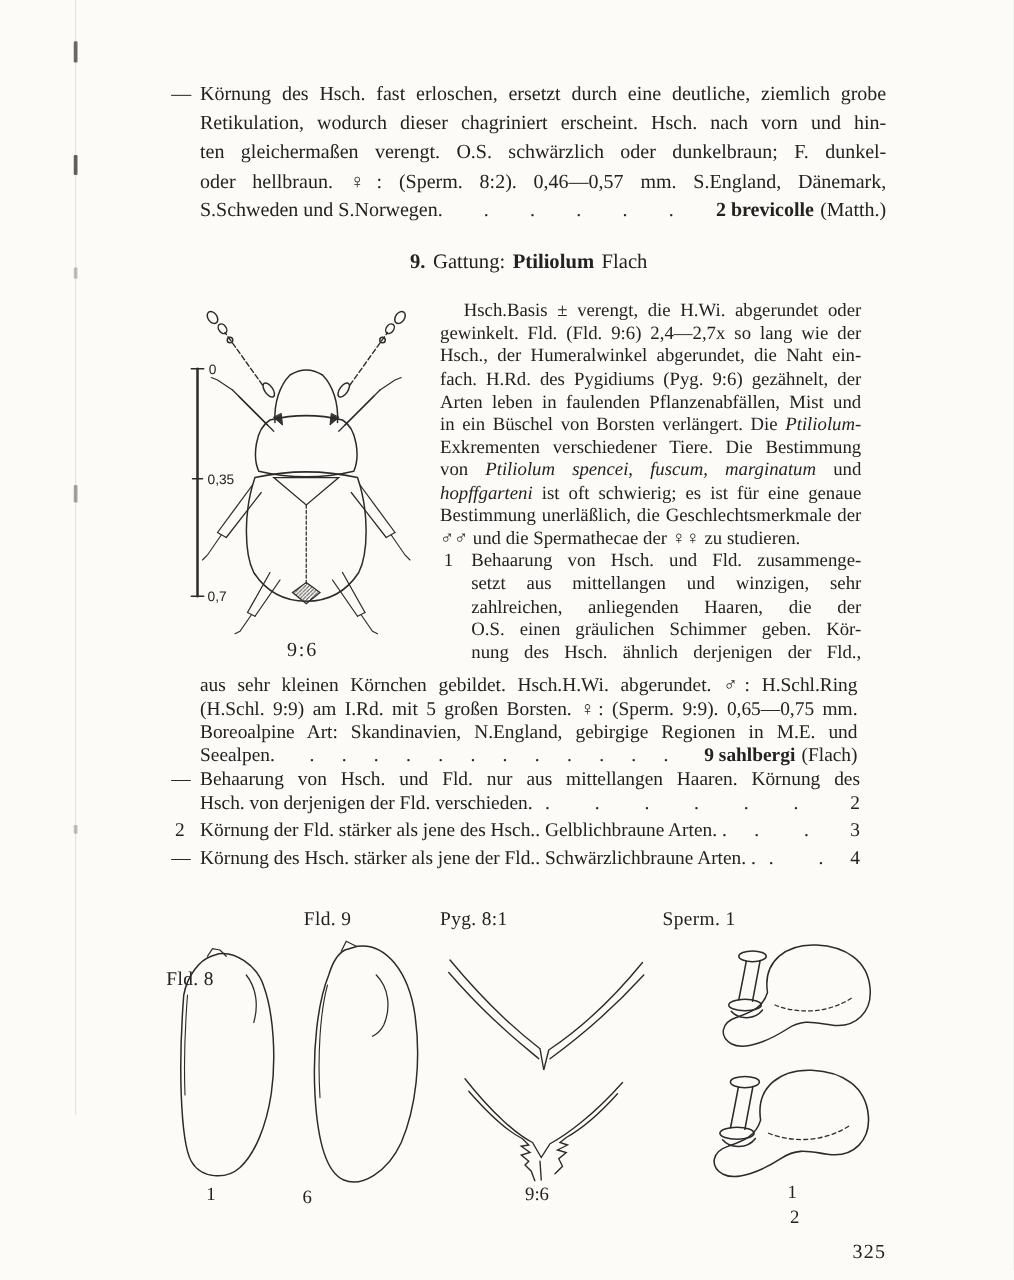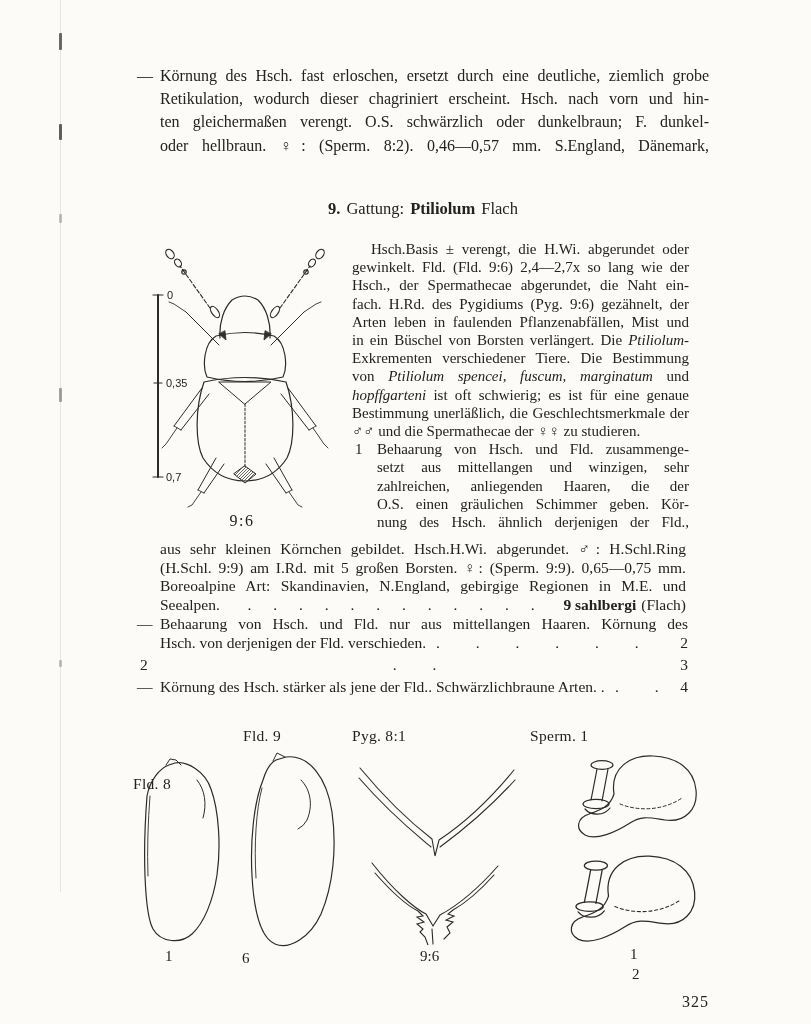--- a/index.html
+++ b/index.html
@@ -74,20 +74,25 @@
   <div class="scandash d3"></div>
   <div class="scandash d4"></div>
   <div class="scandash d5"></div>
 
   <section class="abs p1 hang">
     <span class="marker">—</span>
     <div class="ln">Körnung des Hsch. fast erloschen, ersetzt durch eine deutliche, ziemlich grobe</div>
     <div class="ln">Retikulation, wodurch dieser chagriniert erscheint. Hsch. nach vorn und hin-</div>
     <div class="ln">ten gleichermaßen verengt. O.S. schwärzlich oder dunkelbraun; F. dunkel-</div>
     <div class="ln">oder hellbraun. ♀: (Sperm. 8:2). 0,46—0,57 mm. S.England, Dänemark,</div>
+    <div class="lrow">
+      <span class="t">S.Schweden und S.Norwegen.</span>
+      <span class="dots">. . . . .</span>
+      <span class="ref"><span class="b">2 brevicolle</span><span>(Matth.)</span></span>
+    </div>
   </section>
 
   <h2 class="abs heading" style="margin:0;font-weight:normal;">
     <span class="b">9.</span><span>Gattung:</span><span class="b">Ptiliolum</span><span>Flach</span>
   </h2>
 
   <div class="abs" style="left:140px; top:246px; width:195px; height:290px;">
     <svg width="195" height="290" viewBox="0 0 195 290">
       <defs>
         <pattern id="hatch" width="3" height="3" patternUnits="userSpaceOnUse">
@@ -153,21 +158,21 @@
         <text x="26" y="141">0,35</text>
         <text x="26" y="235">0,7</text>
       </g>
     </svg>
   </div>
   <div class="abs figcap" style="left:205px; top:512px; width:74px;">9:6</div>
 
   <section class="abs genuscol">
     <div class="ln first">Hsch.Basis ± verengt, die H.Wi. abgerundet oder</div>
     <div class="ln">gewinkelt. Fld. (Fld. 9:6) 2,4—2,7x so lang wie der</div>
-    <div class="ln">Hsch., der Spermathecae abgerundet, die Naht ein-</div>
+    <div class="ln">Hsch., der Humeralwinkel abgerundet, die Naht ein-</div>
     <div class="ln">fach. H.Rd. des Pygidiums (Pyg. 9:6) gezähnelt, der</div>
     <div class="ln">Arten leben in faulenden Pflanzenabfällen, Mist und</div>
     <div class="ln"><span>in ein Büschel von Borsten verlängert. Die </span><span class="it">Ptiliolum-</span></div>
     <div class="ln">Exkrementen verschiedener Tiere. Die Bestimmung</div>
     <div class="ln"><span>von </span><span class="it">Ptiliolum spencei, fuscum, marginatum</span><span> und</span></div>
     <div class="ln"><span class="it">hopffgarteni</span><span> ist oft schwierig; es ist für eine genaue</span></div>
     <div class="ln">Bestimmung unerläßlich, die Geschlechtsmerkmale der</div>
     <div class="ln noj">♂♂ und die Spermathecae der ♀♀ zu studieren.</div>
 
     <div class="item1">
@@ -197,20 +202,21 @@
       <div class="ln">Behaarung von Hsch. und Fld. nur aus mittellangen Haaren. Körnung des</div>
       <div class="lrow">
         <span class="t">Hsch. von derjenigen der Fld. verschieden.</span>
         <span class="dots mid">. . . . . . . . .</span>
         <span class="refnum">2</span>
       </div>
     </div>
     <div class="keyitem num">
       <span class="marker">2</span>
       <div class="lrow">
+        <span class="t">Körnung der Fld. stärker als jene des Hsch.. Gelblichbraune Arten. .</span>
         <span class="dots mid">. .</span>
         <span class="refnum">3</span>
       </div>
     </div>
     <div class="keyitem">
       <span class="marker">—</span>
       <div class="lrow">
         <span class="t">Körnung des Hsch. stärker als jene der Fld.. Schwärzlichbraune Arten. .</span>
         <span class="dots mid">. .</span>
         <span class="refnum">4</span>

